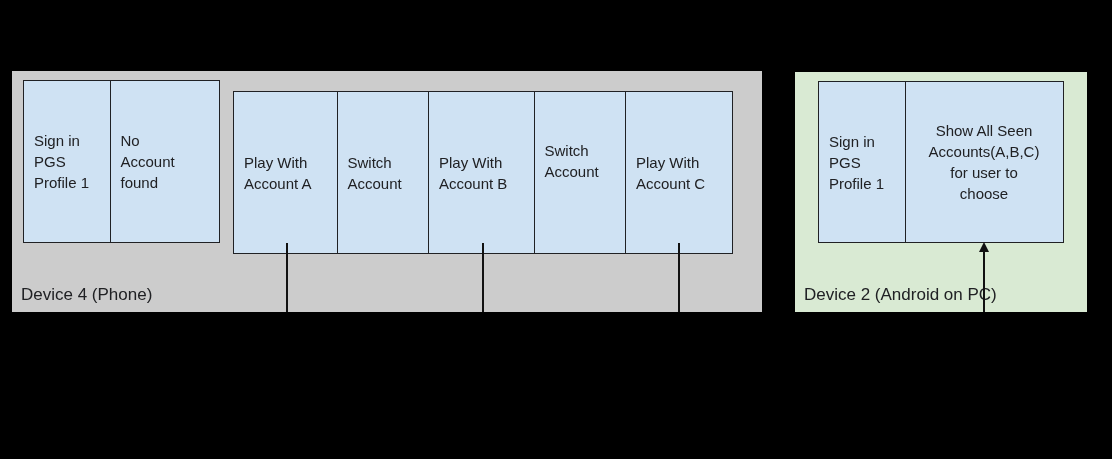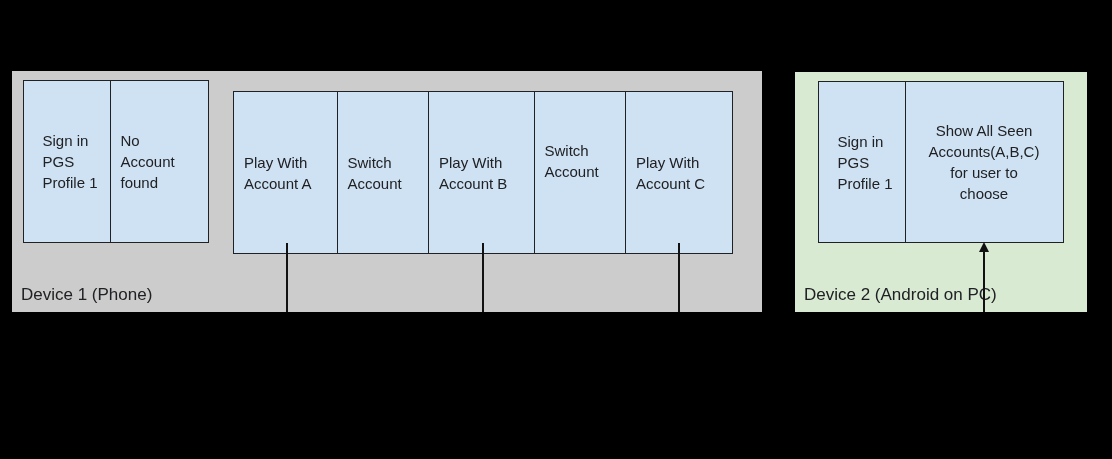--- a/index.html
+++ b/index.html
@@ -73,22 +73,22 @@
   }
   .dbox .txt.centered {
     width: 100%;
     text-align: center;
     padding: 0 4px;
   }
   .dbox .txt.lifted {
     transform: translateY(-12px);
   }
 
-  .w88  { width: 88px; justify-content: center; }
-  .w102 { width: 99px; }
+  .w88  { width: 88px; }
+  .w102 { width: 110px; }
   .w105 { width: 105px; }
   .w93  { width: 93px; }
   .w107 { width: 107px; }
   .w108 { width: 108px; }
   .w159 { width: 159px; }
 
   .vline {
     position: absolute;
     width: 2px;
     background: #111111;
@@ -160,21 +160,21 @@
 Profile 1</div>
     </div>
     <div class="dbox w159">
       <div class="txt centered">Show All Seen
 Accounts(A,B,C)
 for user to
 choose</div>
     </div>
   </div>
 
-  <div class="device-label device1-label">Device 1 (Phone)</div>
+  <div class="device-label device1-label">Device 4 (Phone)</div>
   <div class="device-label device2-label">Device 2 (Android on PC)</div>
 
   <div class="vline drop1"></div>
   <div class="vline drop2"></div>
   <div class="vline drop3"></div>
 
   <div class="vline arrow-stem"></div>
   <div class="arrow-head"></div>
 
 </div>

